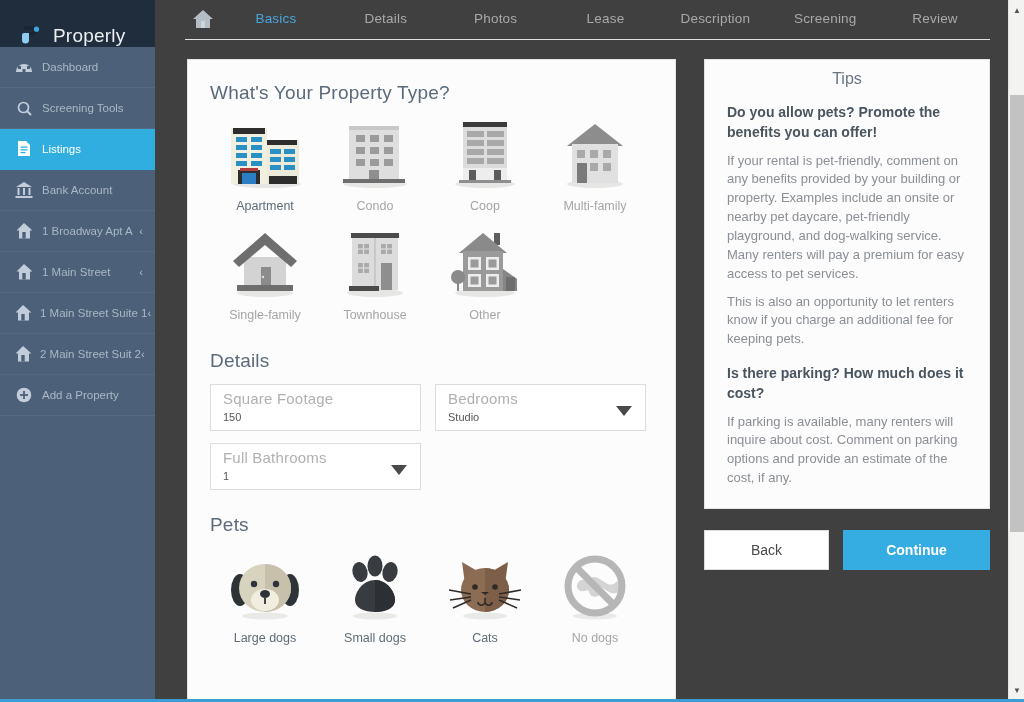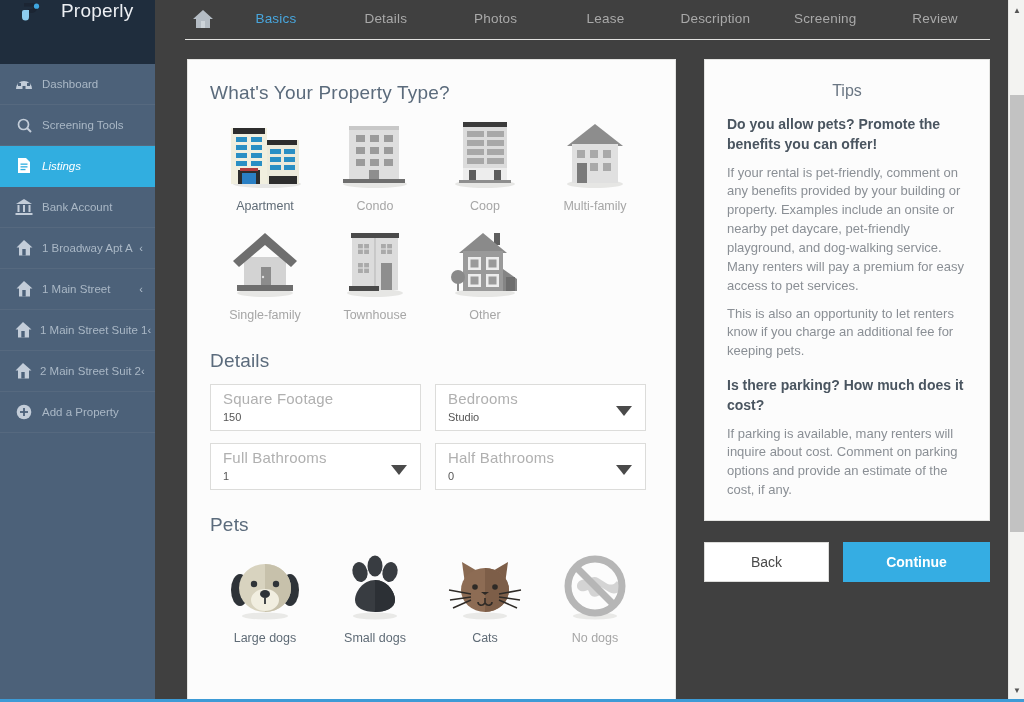--- a/index.html
+++ b/index.html
@@ -12,22 +12,22 @@
   .app { position: relative; width: 1024px; height: 702px; display: flex; }
 
   
   .sidebar {
     width: 155px; height: 702px;
     background: #4c6179;
     flex: 0 0 155px;
     display: flex; flex-direction: column;
   }
   .brand {
-    height: 64px; background: #1f2d3d;
-    display: flex; align-items: flex-start; gap: 17px;
+    height: 47px; background: #1f2d3d;
+    display: flex; align-items: flex-end; gap: 9px;
     padding-left: 20px;
   }
   .brand-logo { width: 24px; height: 24px; position: relative; }
   .brand-name {
     color: #eceff3; font-size: 19px; letter-spacing: .2px; font-weight: 400;
   }
   .nav-item {
     height: 41px;
     display: flex; align-items: center;
     padding: 0 12px 0 14px;
@@ -35,21 +35,21 @@
     color: #aab8c6; font-size: 11.5px;
     cursor: pointer; position: relative;
   }
   .nav-item .ic {
     width: 20px; display: flex; align-items: center; justify-content: center;
     color: #c3cdd9; font-size: 12px;
   }
   .nav-item .lbl { margin-left: 8px; flex: 1; white-space: nowrap; }
   .nav-item .chev { color: #b2bfcd; font-size: 11px; }
   .nav-item.active {
-    background: #31aee0; color: #ffffff; border-bottom-color: #31aee0; font-style: italic;
+    background: #31aee0; color: #ffffff; border-bottom-color: #31aee0;
   }
   .nav-item.active .ic { color: #ffffff; }
 
   
   .main {
     flex: 1; height: 702px; position: relative;
     background: #404040; overflow: hidden;
   }
   .main-inner { position: absolute; inset: 0 16px 0 0; }
 
@@ -102,21 +102,21 @@
   .caret {
     position: absolute; right: 13px; top: 21px;
     width: 0; height: 0;
     border-left: 8px solid transparent; border-right: 8px solid transparent;
     border-top: 10px solid #4a4a4a;
   }
 
   .pets-title { margin-top: 24px; }
 
   
-  .tips-card { padding: 22px 22px 20px 22px; }
+  .tips-card { padding: 10px 22px 20px 22px; }
   .tips-h { text-align: center; font-size: 16px; color: #6a7683; margin-bottom: 14px; }
   .tips-strong { font-size: 14px; color: #4a5560; font-weight: bold; line-height: 1.45; }
   .tips-p { font-size: 13px; color: #8a8f95; line-height: 1.45; margin-top: 9px; }
   .tips-gap { height: 14px; }
 
   .btnrow { display: flex; gap: 14px; margin-top: 21px; }
   .btn { height: 40px; font-size: 14px; cursor: pointer; border: 1px solid transparent; }
   .btn-back { flex: 0 0 125px; background: #fff; border-color: #dcdcda; color: #4a4a4a; }
   .btn-cont { flex: 1; background: #35ade3; color: #fff; font-weight: bold; }
   .btn { display: flex; align-items: center; justify-content: center; }
@@ -443,25 +443,20 @@
               <div class="field">
                 <div class="flabel">Bedrooms</div>
                 <div class="fvalue">Studio</div>
                 <span class="caret"></span>
               </div>
               <div class="field">
                 <div class="flabel">Full Bathrooms</div>
                 <div class="fvalue">1</div>
                 <span class="caret"></span>
               </div>
-              <div class="field">
-                <div class="flabel">Half Bathrooms</div>
-                <div class="fvalue">0</div>
-                <span class="caret"></span>
-              </div>
             </div>
 
           <div class="section-title pets-title">Pets</div>
           <div class="opt-grid" id="pets-grid">
               <div class="opt sel">
                 <div class="glyph">
                   <svg width="80" height="72" viewBox="0 0 80 72">
                     <ellipse cx="40" cy="66" rx="23" ry="3.5" fill="#e9e9e7"></ellipse>
                     <ellipse cx="15" cy="40" rx="9" ry="16" fill="#2e3338"></ellipse>
                     <ellipse cx="65" cy="40" rx="9" ry="16" fill="#2e3338"></ellipse>

